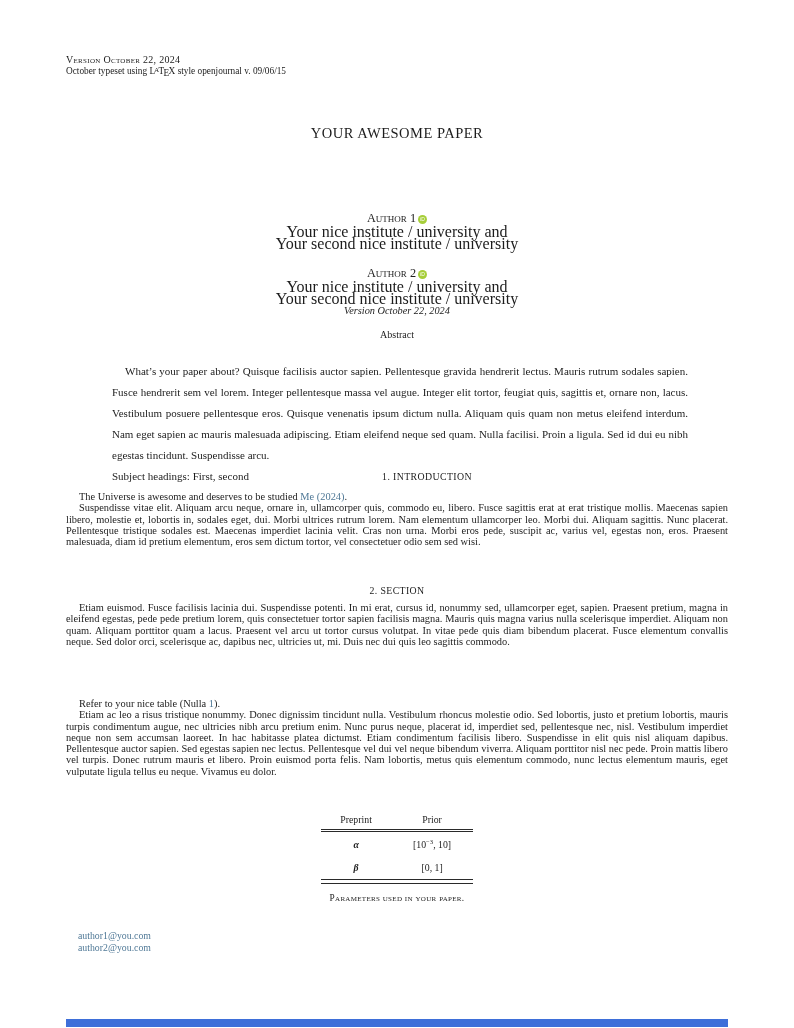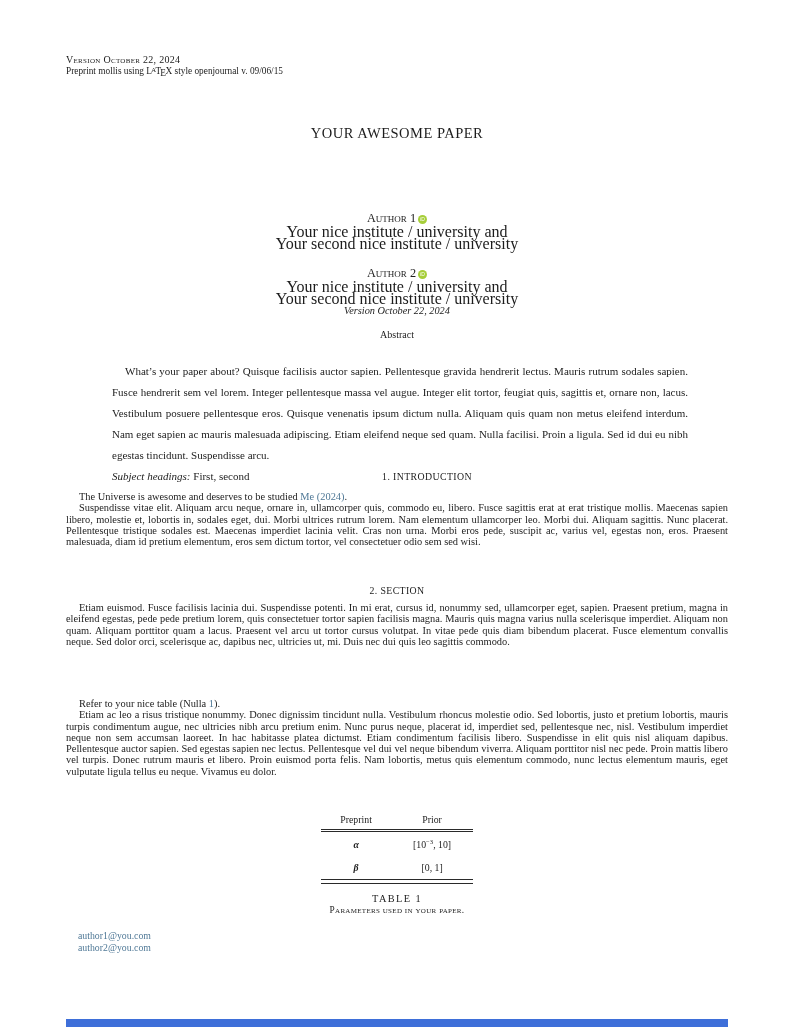--- a/index.html
+++ b/index.html
@@ -28,21 +28,21 @@
   .affil{font-size:16px;line-height:11.6px;}
   .version-date{font-size:10.3px;font-style:italic;margin-top:1px;}
   .orcid{display:inline-block;width:9px;height:9px;border-radius:50%;background:#a6ce39;
          vertical-align:1px;margin-left:2px;text-align:center;line-height:9px;
          font-size:5px;color:#ffffff;font-family:"Liberation Sans",sans-serif;}
 
   .abstract-head{position:absolute;left:0;top:329px;width:794px;font-size:10px;}
   .abstract-body{position:absolute;left:112px;top:361px;width:576px;
                  font-size:11px;line-height:21px;}
   .subject-line{margin:0;text-align:left;}
-  .subject-line .lab{font-style:italic;margin-top:44px;}
+  .subject-line .lab{margin-top:44px;}
 
   .sec-head{position:absolute;left:0;width:794px;font-size:9.8px;letter-spacing:0.4px;}
   .sh1{top:471px;padding-left:30px;}
   .sh2{top:585px;}
   .subsec-head{position:absolute;left:0;top:674px;width:794px;font-size:10.6px;}
   .subsec-head .it{font-style:italic;}
 
   .bodyblock{position:absolute;left:66px;width:662px;font-size:10.4px;line-height:11.3px;}
   .bb-intro{top:491px;}
   .bb-sec2{top:602px;}
@@ -67,21 +67,21 @@
 
   .bottom-bar{position:absolute;left:66px;top:1019px;width:662px;height:8px;background:#3e6fd9;}
 </style>
 </head>
 <body>
 
 <div class="page">
 
   <div class="preheader">
     <div class="l1 sc">Version October 22, 2024</div>
-    <div class="l2"><span>Preprint mollis using </span><span><span>L</span><span class="lx-a">A</span><span>T</span><span class="lx-e">E</span><span>X</span></span><span> style openjournal v. 09/06/15</span></div>
+    <div class="l2"><span>October typeset using </span><span><span>L</span><span class="lx-a">A</span><span>T</span><span class="lx-e">E</span><span>X</span></span><span> style openjournal v. 09/06/15</span></div>
   </div>
 
   <div class="doc-title center">YOUR AWESOME PAPER</div>
 
   <div class="author-block ab1 center">
     <div>
       <span class="author-name sc">Author 1</span><span class="orcid">iD</span>
     </div>
     <div class="affil">Your nice institute / university and</div>
     <div class="affil">Your second nice institute / university</div>
@@ -132,21 +132,20 @@
           <td><span>[10</span><sup>−3</sup><span>, 10]</span></td>
         </tr>
         <tr class="lastrow">
           <td class="greek">β</td>
           <td><span>[0, 1]</span><sup></sup><span></span></td>
         </tr>
       </tbody>
     </table>
     <div class="endrule"></div>
     <div class="tcaption center">
-      <div class="tcap-title">TABLE 1</div>
       <div class="tcap-text sc">Parameters used in your paper.</div>
     </div>
   </div>
 
   <div class="emails">
     <a class="doclink">author1@you.com</a>
     <a class="doclink">author2@you.com</a>
   </div>
 
   <div class="bottom-bar"></div>

